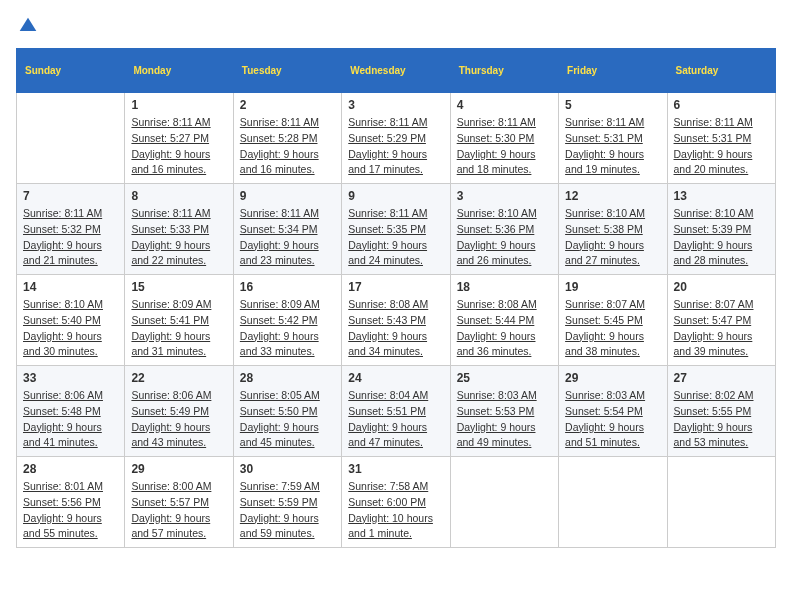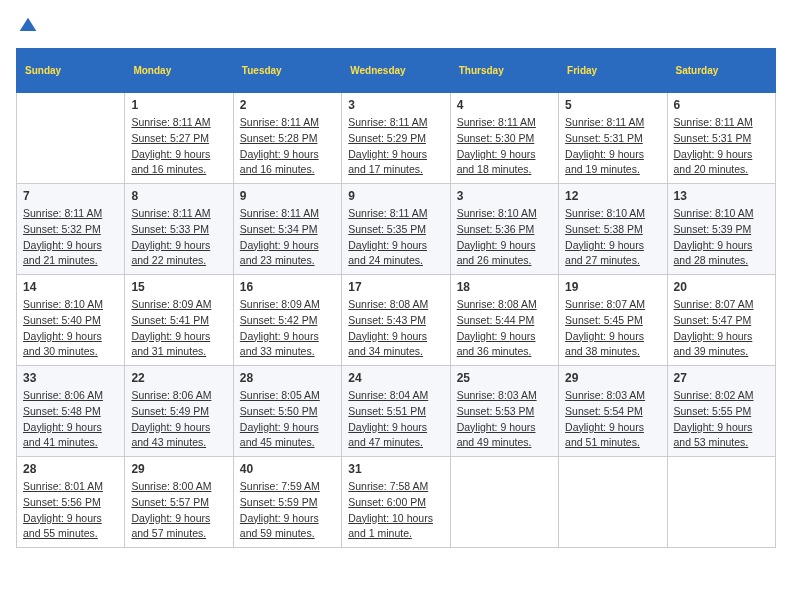--- a/index.html
+++ b/index.html
@@ -248,21 +248,21 @@
       <tr>
         <td>
           <span class="day-number">28</span>
           <div class="day-info">Sunrise: 8:01 AM<br>Sunset: 5:56 PM<br>Daylight: 9 hours and 55 minutes.</div>
         </td>
         <td>
           <span class="day-number">29</span>
           <div class="day-info">Sunrise: 8:00 AM<br>Sunset: 5:57 PM<br>Daylight: 9 hours and 57 minutes.</div>
         </td>
         <td>
-          <span class="day-number">40</span>
+          <span class="day-number">30</span>
           <div class="day-info">Sunrise: 7:59 AM<br>Sunset: 5:59 PM<br>Daylight: 9 hours and 59 minutes.</div>
         </td>
         <td>
           <span class="day-number">31</span>
           <div class="day-info">Sunrise: 7:58 AM<br>Sunset: 6:00 PM<br>Daylight: 10 hours and 1 minute.</div>
         </td>
         <td class="empty-cell"></td>
         <td class="empty-cell"></td>
         <td class="empty-cell"></td>
       </tr>

